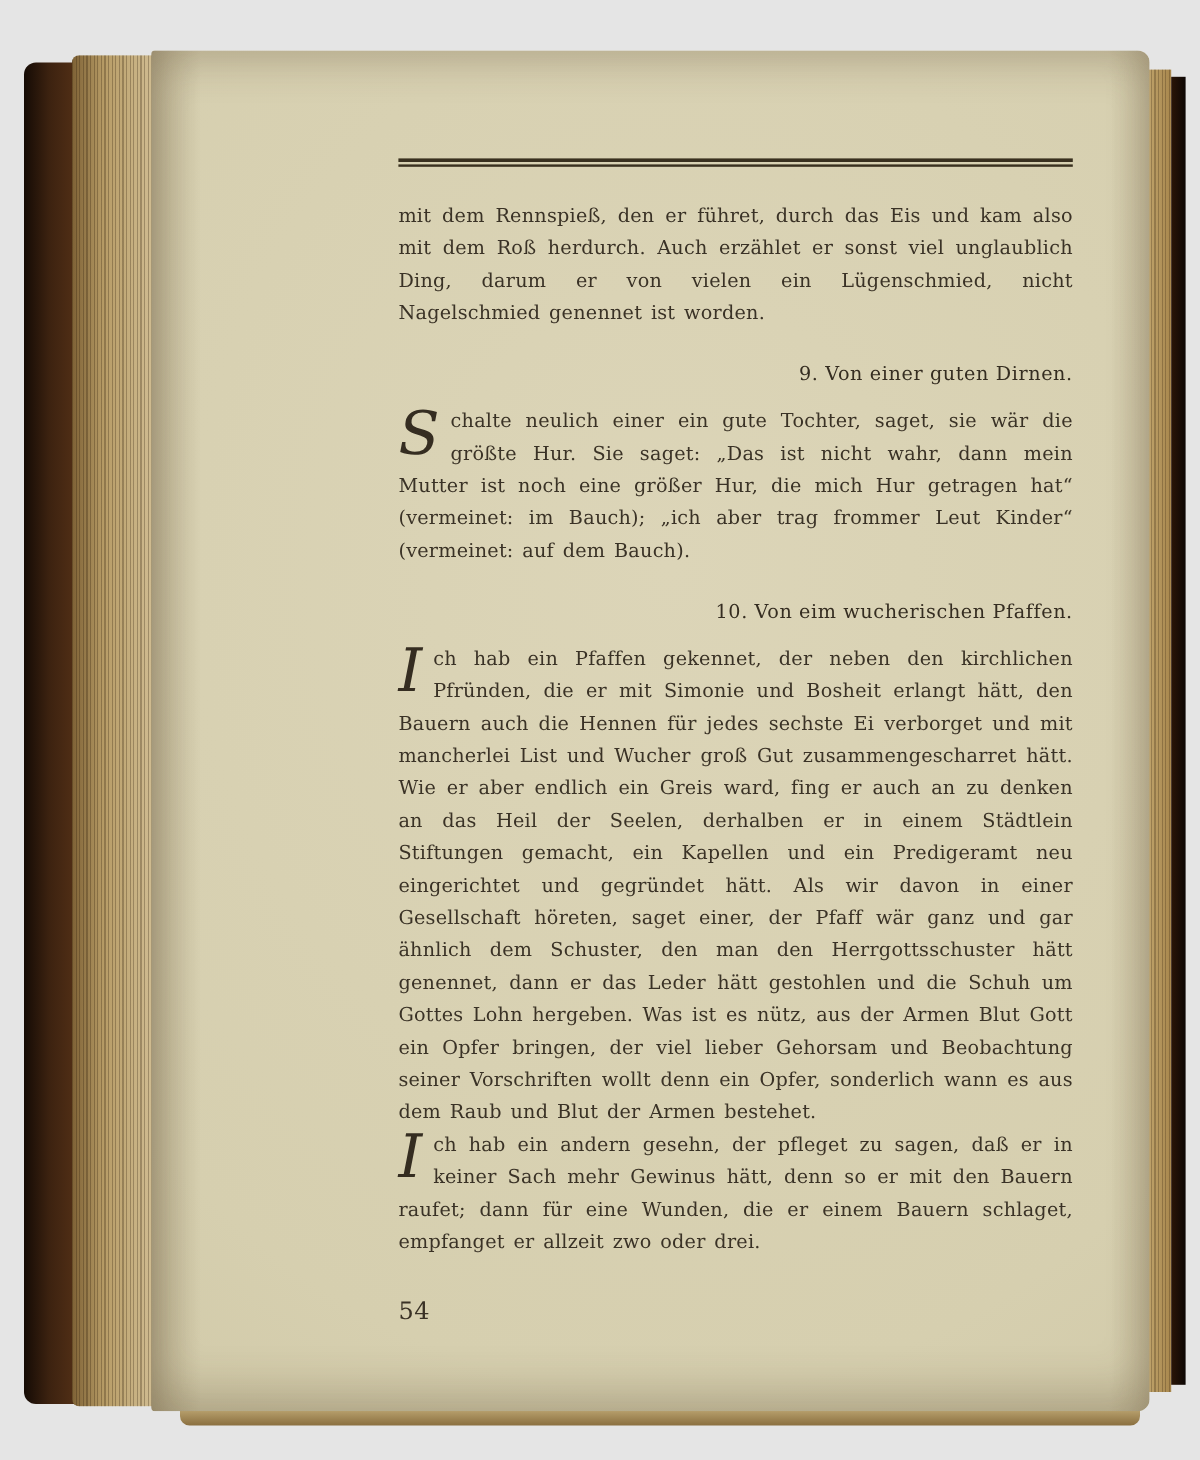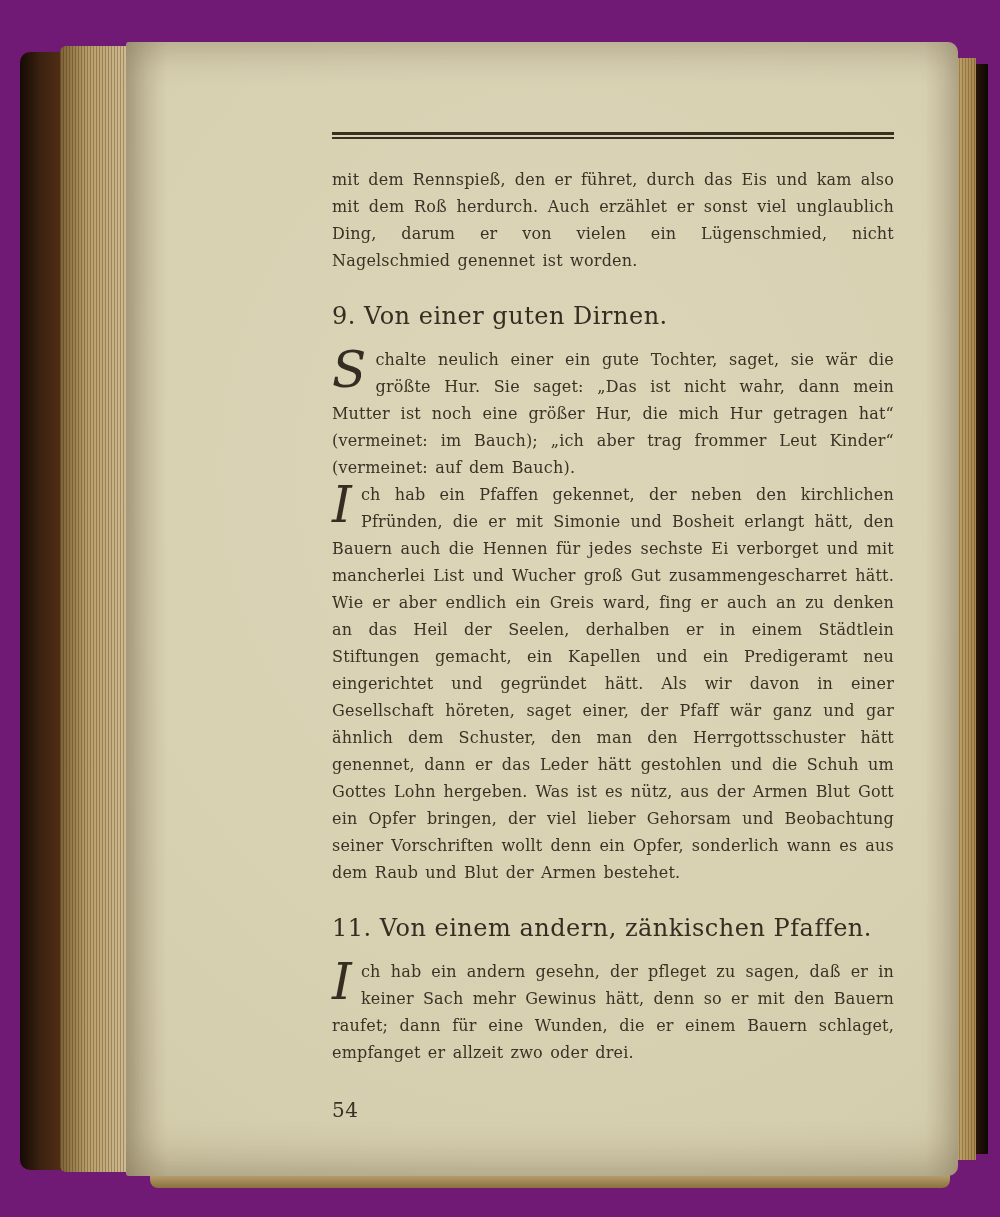--- a/index.html
+++ b/index.html
@@ -1,16 +1,16 @@
 <!DOCTYPE html>
 <html><head>
 <meta charset="utf-8">
 <style>
   html,body{margin:0;padding:0;background:#0a0806;}
-  .scene{position:relative;width:1000px;height:1217px;background:#701a75;overflow:hidden;
+  .scene{position:relative;width:1000px;height:1217px;background:#e5e5e5;overflow:hidden;
          font-family:"DejaVu Serif", serif;}
 
   
   .cover-spine{position:absolute;left:20px;top:52px;width:52px;height:1118px;
     background:linear-gradient(90deg,#150b05,#3c2210 40%,#5a3418);
     border-radius:10px 0 0 10px;}
   .page-edges-left{position:absolute;left:60px;top:46px;width:78px;height:1126px;
     background:
       repeating-linear-gradient(90deg,rgba(40,24,6,0.28) 0 1px,rgba(0,0,0,0) 1px 3px),
       linear-gradient(90deg,#7e6236,#b89d67 35%,#cdb88c 80%,#d4c298);
@@ -33,21 +33,21 @@
     border-radius:3px 10px 10px 3px;}
 
   .text-col{position:absolute;left:206px;top:90px;width:562px;color:#3a3226;}
 
   .double-rule{height:9px;border-top:3px solid #39301f;position:relative;margin-bottom:22px;}
   .double-rule::after{content:"";position:absolute;left:0;right:0;top:2px;
     border-top:2px solid #39301f;}
 
   .para{margin:0;font-size:16px;line-height:27px;text-align:justify;
     word-spacing:2px;letter-spacing:0.2px;}
-  .heading{margin:28px 0 16px;font-size:24px;font-weight:normal;text-align:left;
+  .heading{margin:28px 0 16px;font-size:16px;font-weight:normal;text-align:right;
     letter-spacing:0.5px;color:#352d21;}
   .dropcap{float:left;font-size:50px;line-height:42px;padding:3px 9px 0 0;
     font-style:italic;color:#352d21;}
   .page-number{margin-top:32px;font-size:20px;letter-spacing:0.5px;}
 </style>
 </head>
 <body>
 
 <div class="scene">
 
@@ -61,24 +61,24 @@
     <div class="text-col">
 
       <div class="double-rule"></div>
 
       <p class="para">mit dem Rennspieß, den er führet, durch das Eis und kam also mit dem Roß herdurch. Auch erzählet er sonst viel unglaublich Ding, darum er von vielen ein Lügenschmied, nicht Nagelschmied genennet ist worden.</p>
 
       <h2 class="heading">9. Von einer guten Dirnen.</h2>
 
       <p class="para"><span class="dropcap">S</span><span>chalte neulich einer ein gute Tochter, saget, sie wär die größte Hur. Sie saget: „Das ist nicht wahr, dann mein Mutter ist noch eine größer Hur, die mich Hur getragen hat“ (vermeinet: im Bauch); „ich aber trag frommer Leut Kinder“ (vermeinet: auf dem Bauch).</span></p>
 
+      <h2 class="heading">10. Von eim wucherischen Pfaffen.</h2>
 
       <p class="para"><span class="dropcap">I</span><span>ch hab ein Pfaffen gekennet, der neben den kirchlichen Pfründen, die er mit Simonie und Bosheit erlangt hätt, den Bauern auch die Hennen für jedes sechste Ei verborget und mit mancherlei List und Wucher groß Gut zusammengescharret hätt. Wie er aber endlich ein Greis ward, fing er auch an zu denken an das Heil der Seelen, derhalben er in einem Städtlein Stiftungen gemacht, ein Kapellen und ein Predigeramt neu eingerichtet und gegründet hätt. Als wir davon in einer Gesellschaft höreten, saget einer, der Pfaff wär ganz und gar ähnlich dem Schuster, den man den Herrgottsschuster hätt genennet, dann er das Leder hätt gestohlen und die Schuh um Gottes Lohn hergeben. Was ist es nütz, aus der Armen Blut Gott ein Opfer bringen, der viel lieber Gehorsam und Beobachtung seiner Vorschriften wollt denn ein Opfer, sonderlich wann es aus dem Raub und Blut der Armen bestehet.</span></p>
 
-      <h2 class="heading">11. Von einem andern, zänkischen Pfaffen.</h2>
 
       <p class="para"><span class="dropcap">I</span><span>ch hab ein andern gesehn, der pfleget zu sagen, daß er in keiner Sach mehr Gewinus hätt, denn so er mit den Bauern raufet; dann für eine Wunden, die er einem Bauern schlaget, empfanget er allzeit zwo oder drei.</span></p>
 
       <div class="page-number">54</div>
 
     </div>
   </div>
 </div>
 
 </body></html>

